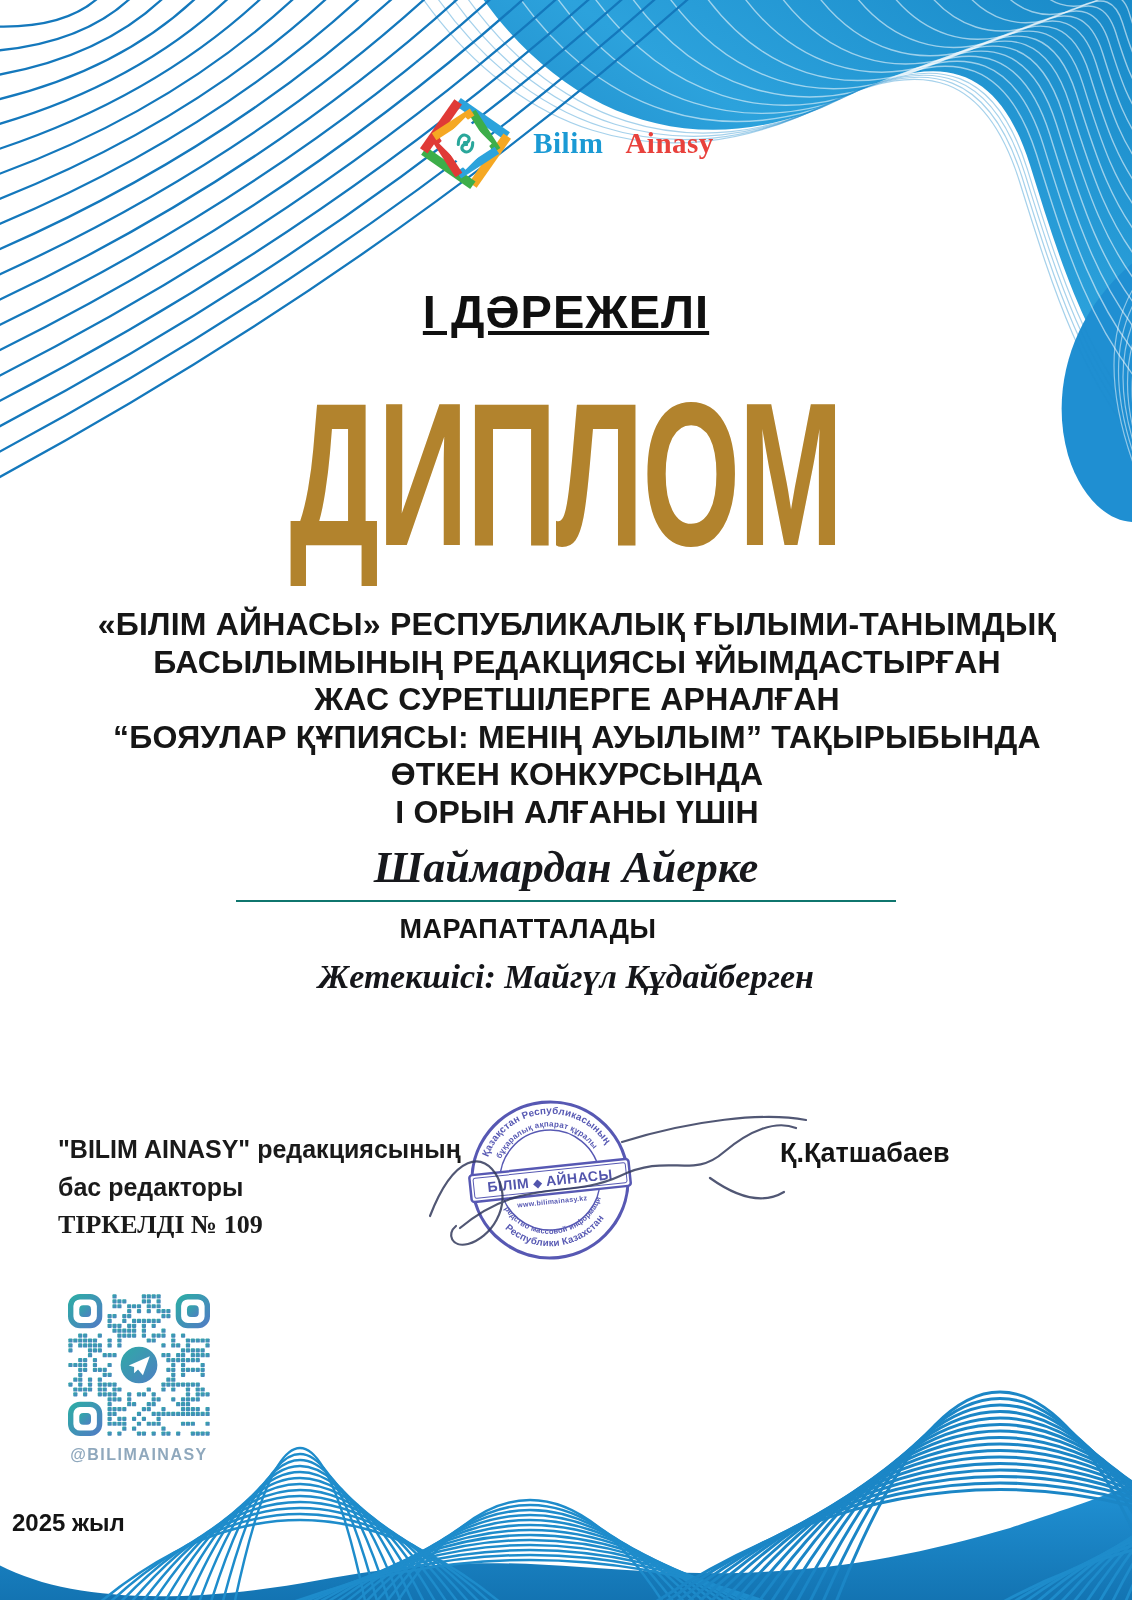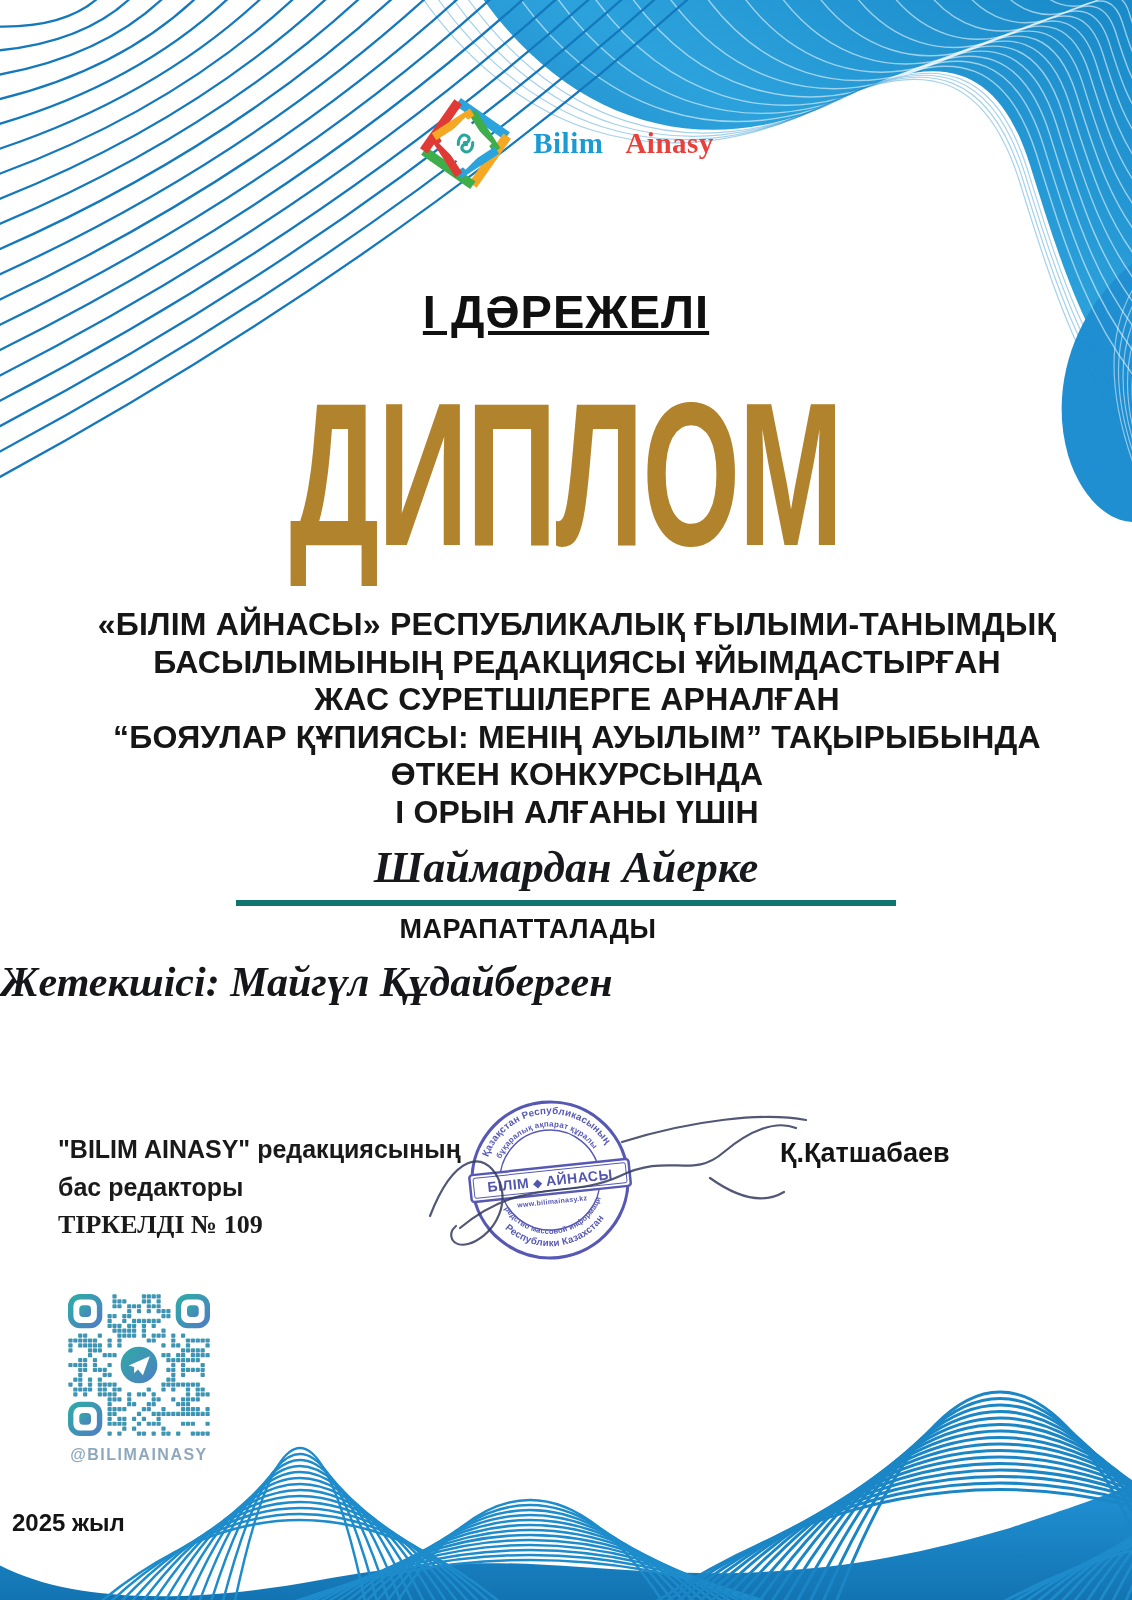--- a/index.html
+++ b/index.html
@@ -19,24 +19,24 @@
   .diploma-wrap{left:0;top:372px;width:1132px;height:215px;text-align:center;}
   .diploma-title{display:inline-block;font-size:150px;font-weight:800;letter-spacing:-2px;
           color:#B2832D;line-height:150px;transform:scale(.84,1.36);transform-origin:center top;
           white-space:nowrap;}
 
   .body-lines{left:0;top:606px;width:1132px;text-align:center;font-size:32px;line-height:37.5px;
           font-weight:700;letter-spacing:.2px;color:#161616;padding-left:11px;}
 
   .name-line{left:236px;top:842px;width:660px;text-align:center;
           font-family:"Liberation Serif",serif;font-style:italic;font-weight:bold;font-size:44px;
-          padding-bottom:7px;border-bottom:6px solid #0f766e;color:#17181c;}
+          padding-bottom:7px;border-bottom:2px solid #0f766e;color:#17181c;}
   .award{left:0;top:914px;width:1056px;text-align:center;font-size:27px;font-weight:800;letter-spacing:.5px;}
-  .supervisor{left:0;top:958px;width:1132px;font-family:"Liberation Serif",serif;
-          font-style:italic;font-weight:bold;font-size:42px;color:#15161a;}
+  .supervisor{left:0;top:958px;width:1132px;text-align:center;font-family:"Liberation Serif",serif;
+          font-style:italic;font-weight:bold;font-size:34px;color:#15161a;}
 
   .sig-left{left:58px;top:1130px;line-height:38px;font-size:25px;font-weight:700;color:#1a1a1a;}
   .sig-left .reg{font-family:"Liberation Serif",serif;font-weight:bold;font-size:26px;}
   .signer{left:780px;top:1138px;font-size:27px;font-weight:700;}
 
   .stamp-svg{left:372px;top:1058px;}
   .qr-svg{left:68px;top:1294px;}
   .handle{left:28px;top:1446px;width:222px;text-align:center;font-size:16px;font-weight:700;
           letter-spacing:1.5px;color:#8FA8BD;}
   .yearcity{left:12px;top:1506px;width:238px;text-align:left;font-size:24px;line-height:34px;font-weight:800;}

